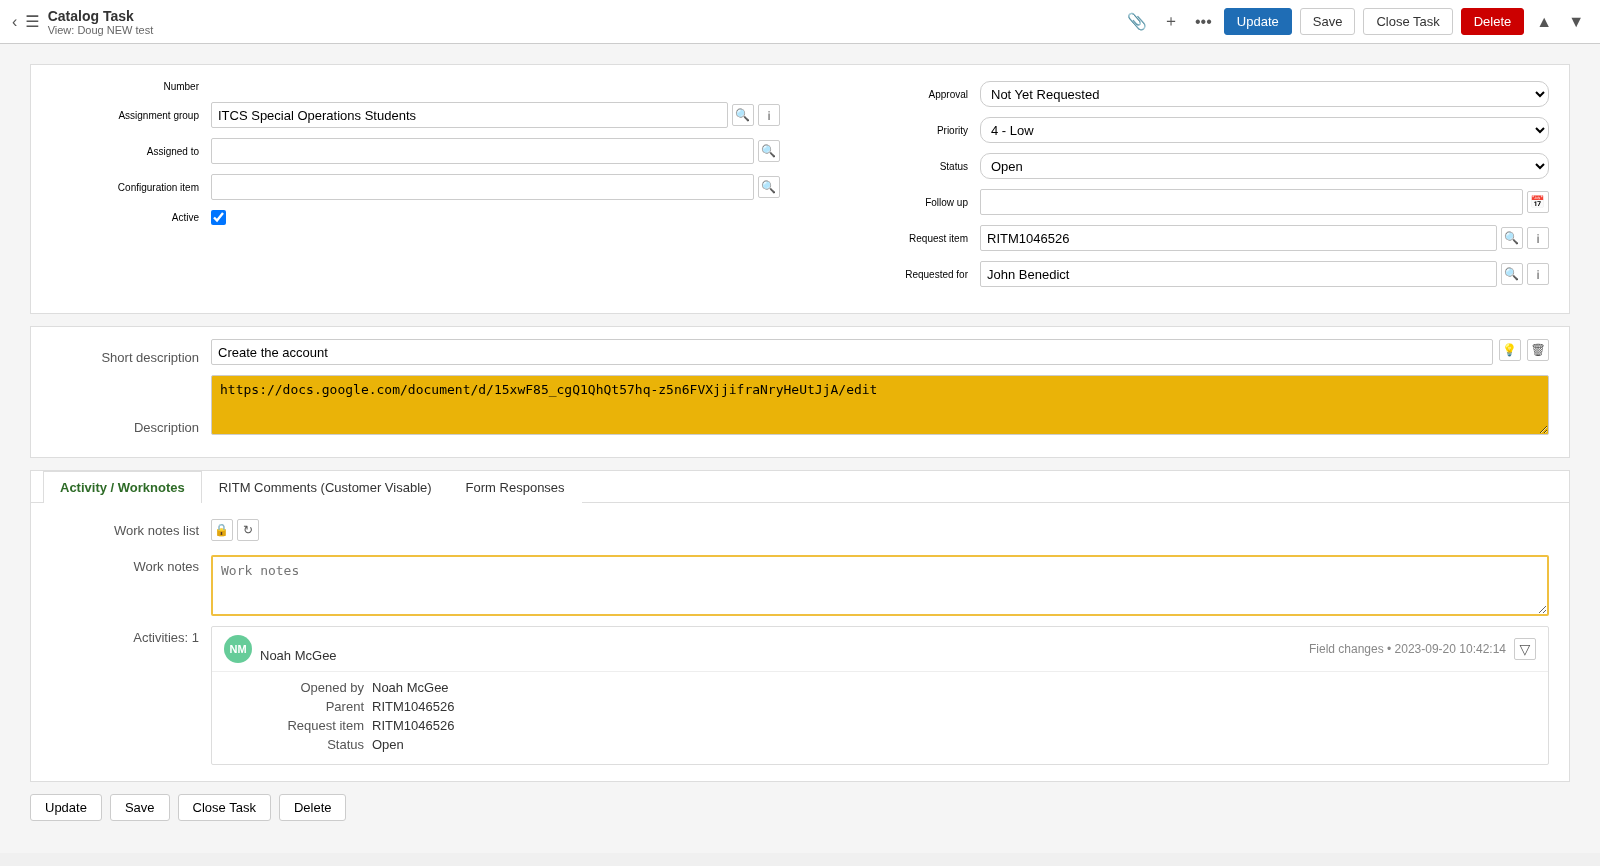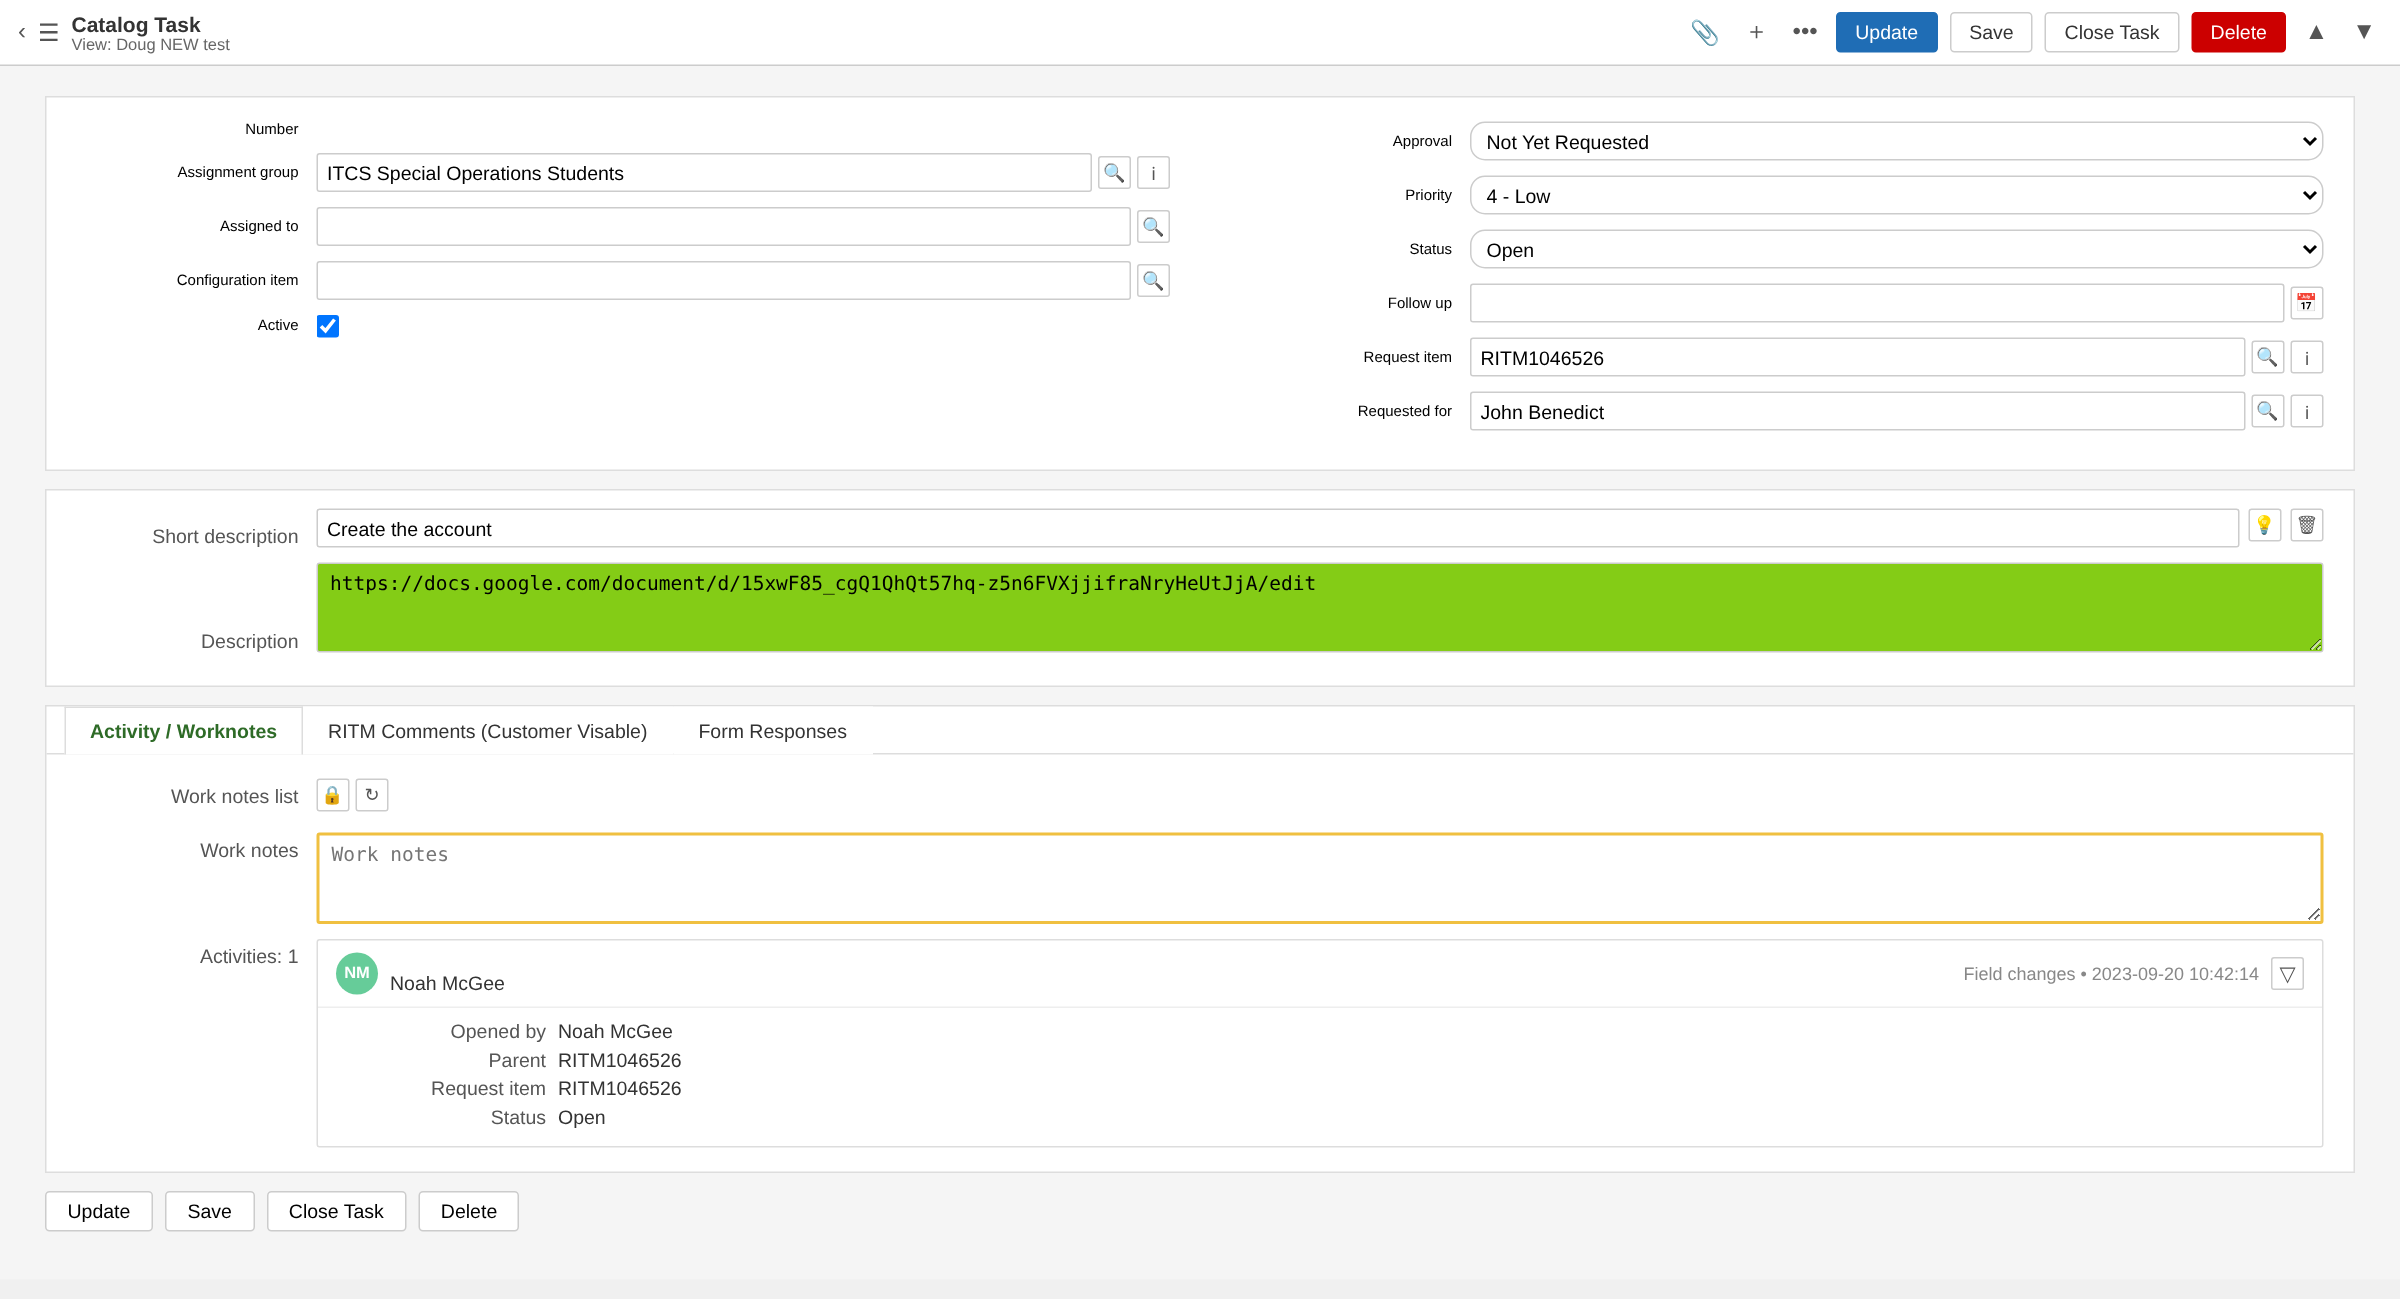--- a/index.html
+++ b/index.html
@@ -46,21 +46,21 @@
     .checkbox-input { width: 15px; height: 15px; cursor: pointer; }
 
     
     .desc-section { background: #fff; border: 1px solid #ddd; padding: 12px 20px; margin-bottom: 12px; }
     .desc-row { display: flex; align-items: flex-end; margin-bottom: 10px; }
     .desc-label { min-width: 160px; text-align: right; padding-right: 12px; color: #555; padding-top: 4px; }
     .desc-input-wrap { display: flex; align-items: flex-start; gap: 6px; flex: 1; }
     .short-desc-input { flex: 1; padding: 4px 6px; border: 1px solid #ccc; border-radius: 2px; font-size: 13px; height: 26px; }
     .desc-textarea {
       width: 100%; padding: 6px 8px; border: 1px solid #ccc; border-radius: 2px;
-      font-size: 13px; resize: vertical; min-height: 60px; background: #84cc16;
+      font-size: 13px; resize: vertical; min-height: 60px; background: #eab308;
     }
 
     
     .tabs-section { background: #fff; border: 1px solid #ddd; margin-bottom: 12px; }
     .tab-list { display: flex; border-bottom: 1px solid #ddd; padding: 0 12px; }
     .tab-item {
       padding: 8px 16px; cursor: pointer; font-size: 13px; color: #333; border: 1px solid transparent;
       border-bottom: none; margin-bottom: -1px; background: #fff;
     }
     .tab-item.active { border-color: #ddd; border-bottom-color: #fff; color: #2e6b27; font-weight: bold; }

